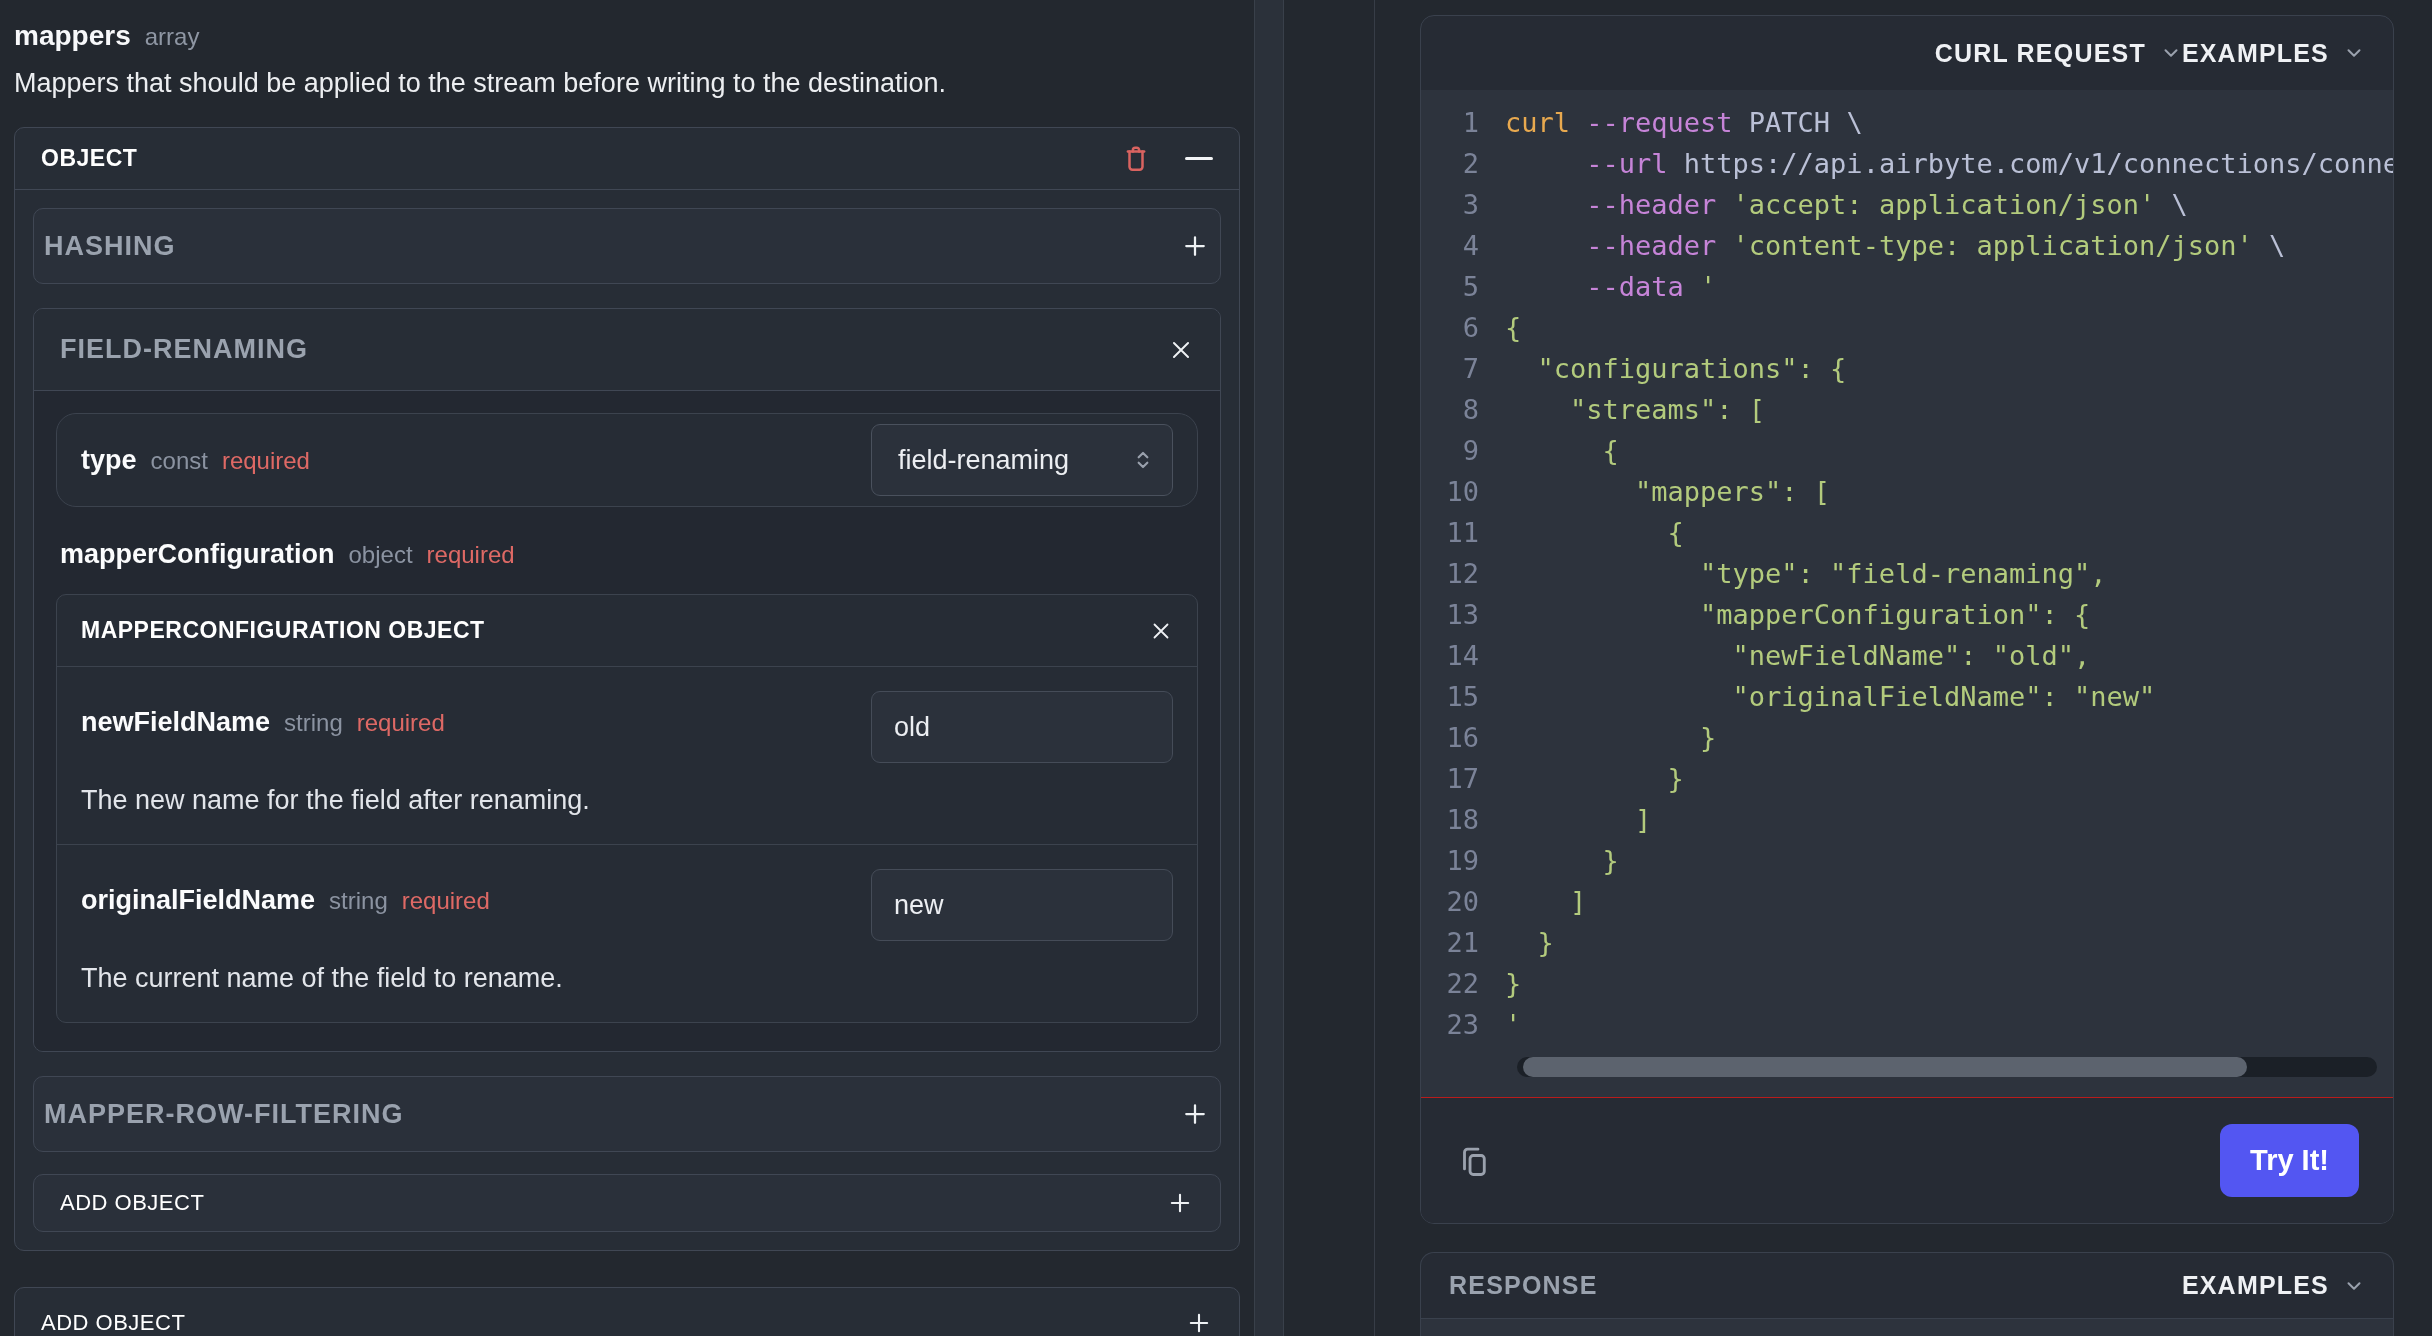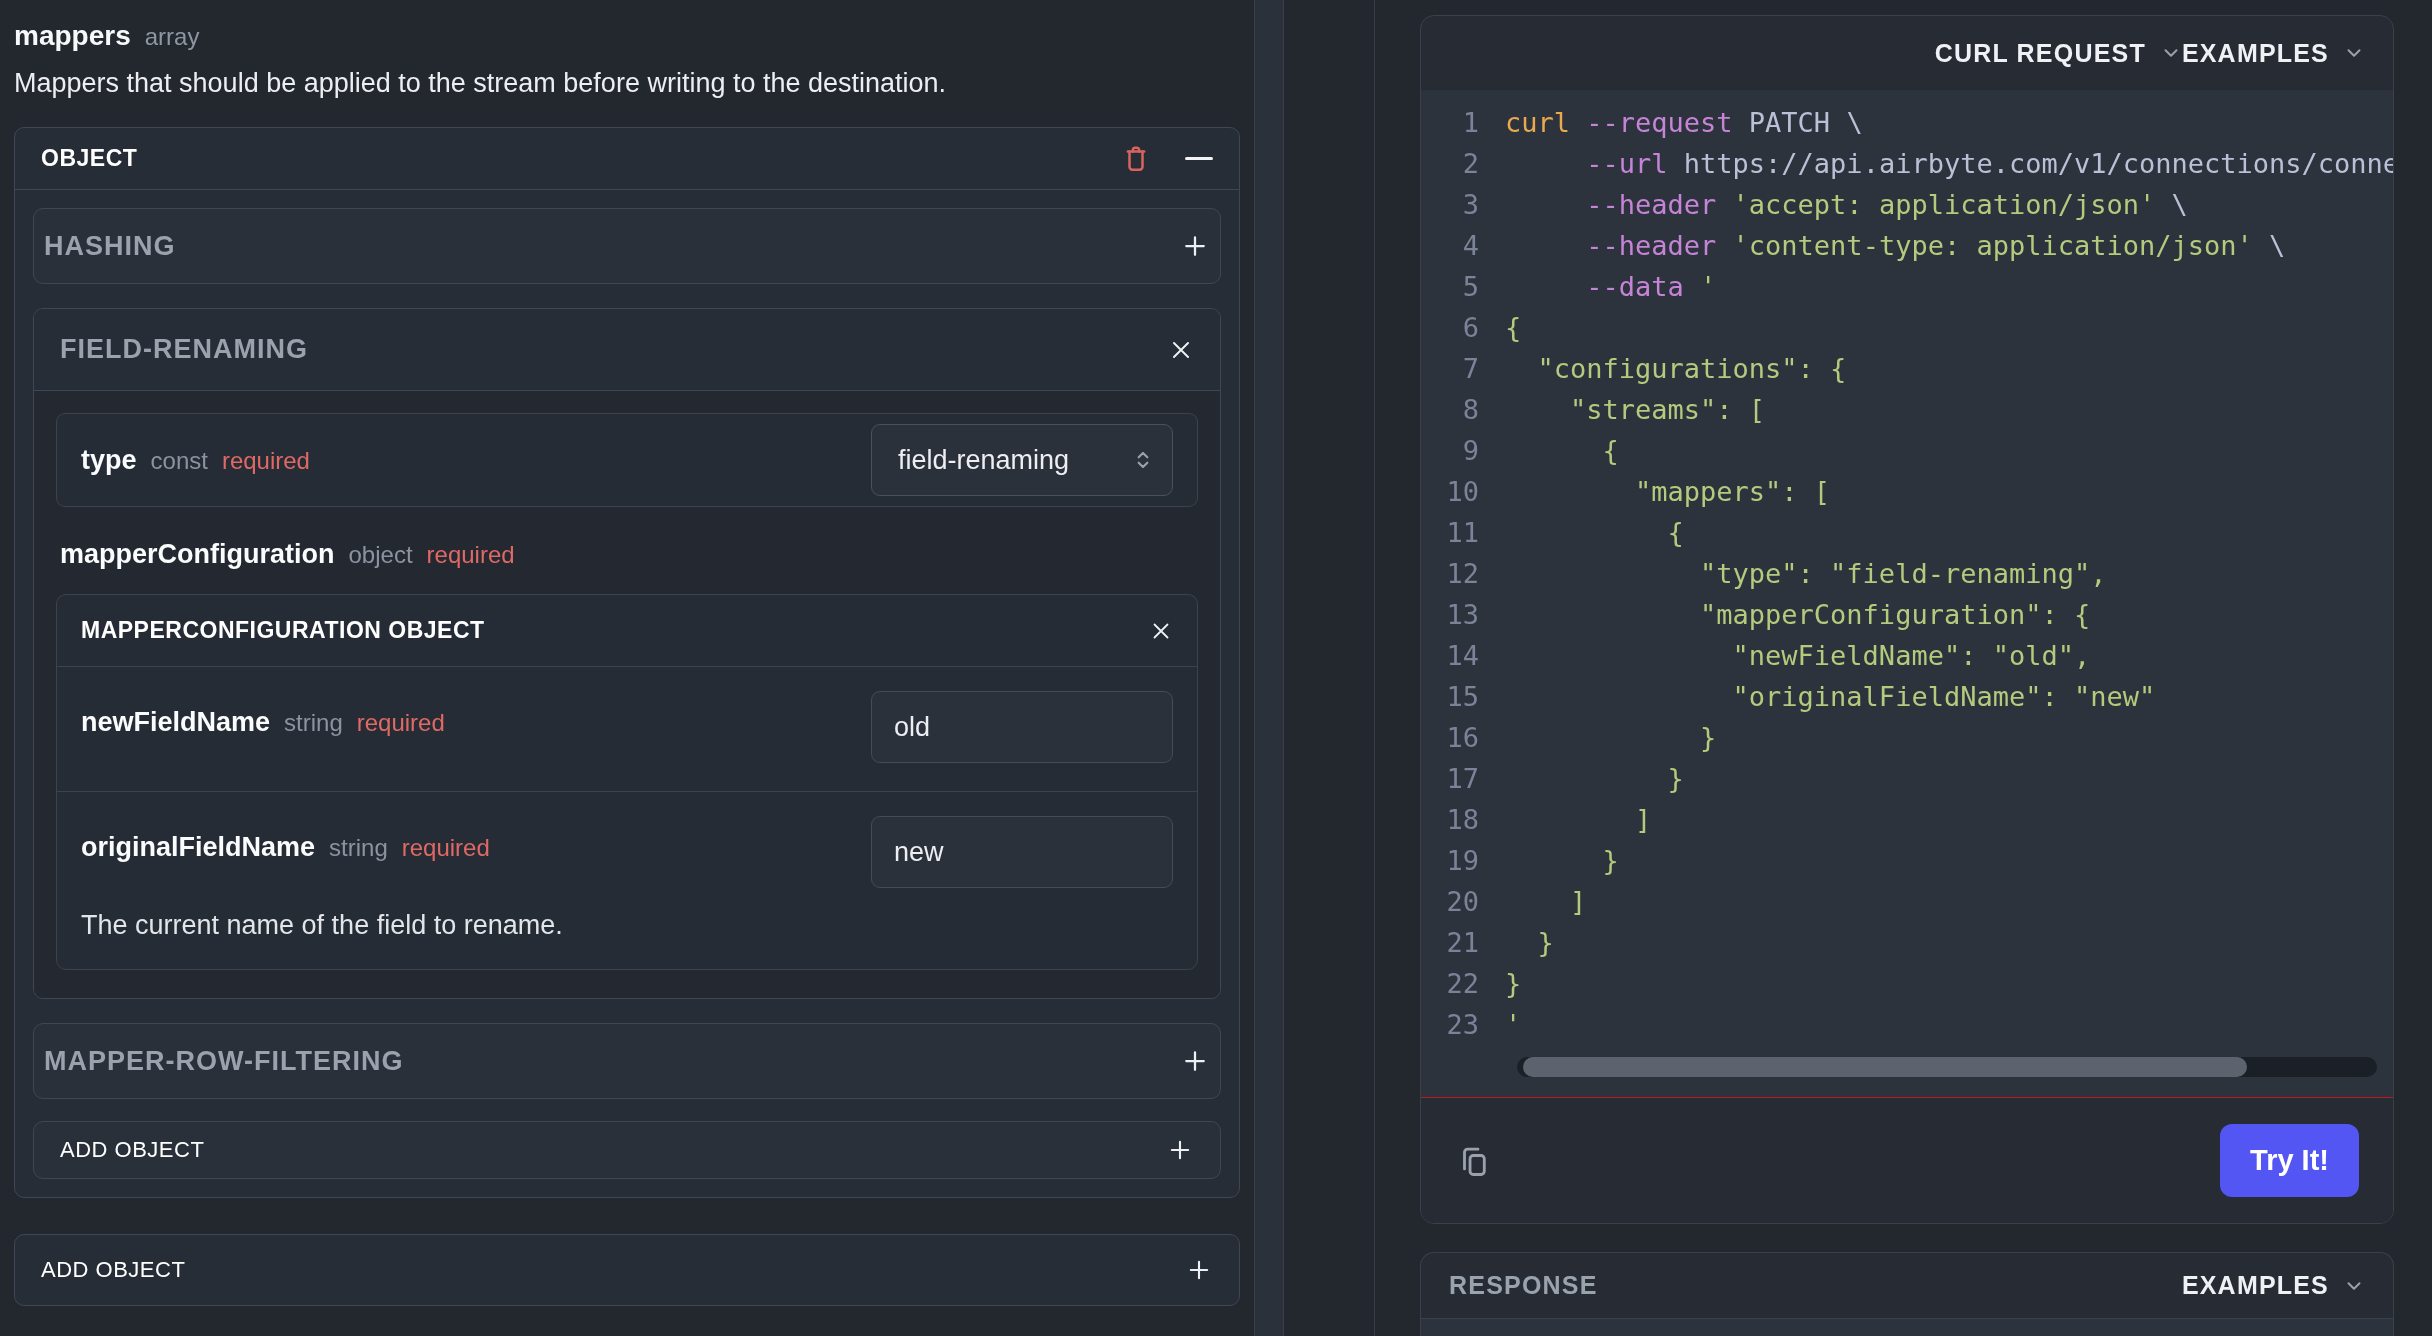--- a/index.html
+++ b/index.html
@@ -37,21 +37,21 @@
   .collapsed-card .sec-title { flex: 1; font-size: 27px; font-weight: bold; color: #9aa2ae; letter-spacing: 1px; }
   .thin-icon { color: #eef1f4; }
 
   .fr-card { margin-top: 24px; border: 1px solid #404754; border-radius: 10px; overflow: hidden; }
   .fr-header { display: flex; align-items: center; height: 82px; padding: 0 26px; background: #272d36; border-bottom: 1px solid #404754; }
   .fr-header .sec-title { flex: 1; font-size: 27px; font-weight: bold; color: #9aa2ae; letter-spacing: 1px; }
   .fr-body { background: #232831; padding: 22px 22px 28px 22px; }
 
   .type-box {
     display: flex; align-items: center; justify-content: space-between;
-    height: 94px; padding: 0 24px; border: 1px solid #3c434e; border-radius: 9px; background: #262c35;
+    height: 94px; padding: 0 24px; border: 1px solid #3c434e; border-radius: 20px; background: #262c35;
   }
   .prop-label { display: flex; align-items: baseline; gap: 14px; }
   .prop-name { font-size: 27px; font-weight: bold; color: #fbfcfd; }
   .prop-kind { font-size: 24px; color: #8b93a1; }
   .prop-req  { font-size: 24px; color: #de6965; }
 
   .select-box {
     display: flex; align-items: center; justify-content: space-between; gap: 20px;
     min-width: 302px; height: 72px; padding: 0 16px 0 26px;
     background: #2b313b; border: 1px solid #4a515d; border-radius: 9px; cursor: pointer;
@@ -207,20 +207,21 @@
 
             <div class="mc-row">
               <div class="mc-row-top">
                 <span class="prop-label">
                   <span class="prop-name">newFieldName</span>
                   <span class="prop-kind">string</span>
                   <span class="prop-req">required</span>
                 </span>
                 <input class="text-input" type="text" value="old" style="">
               </div>
+              <div class="mc-desc">The new name for the field after renaming.</div>
             </div>
 
             <div class="mc-row">
               <div class="mc-row-top">
                 <span class="prop-label">
                   <span class="prop-name">originalFieldName</span>
                   <span class="prop-kind">string</span>
                   <span class="prop-req">required</span>
                 </span>
                 <input class="text-input" type="text" value="new" style="">

